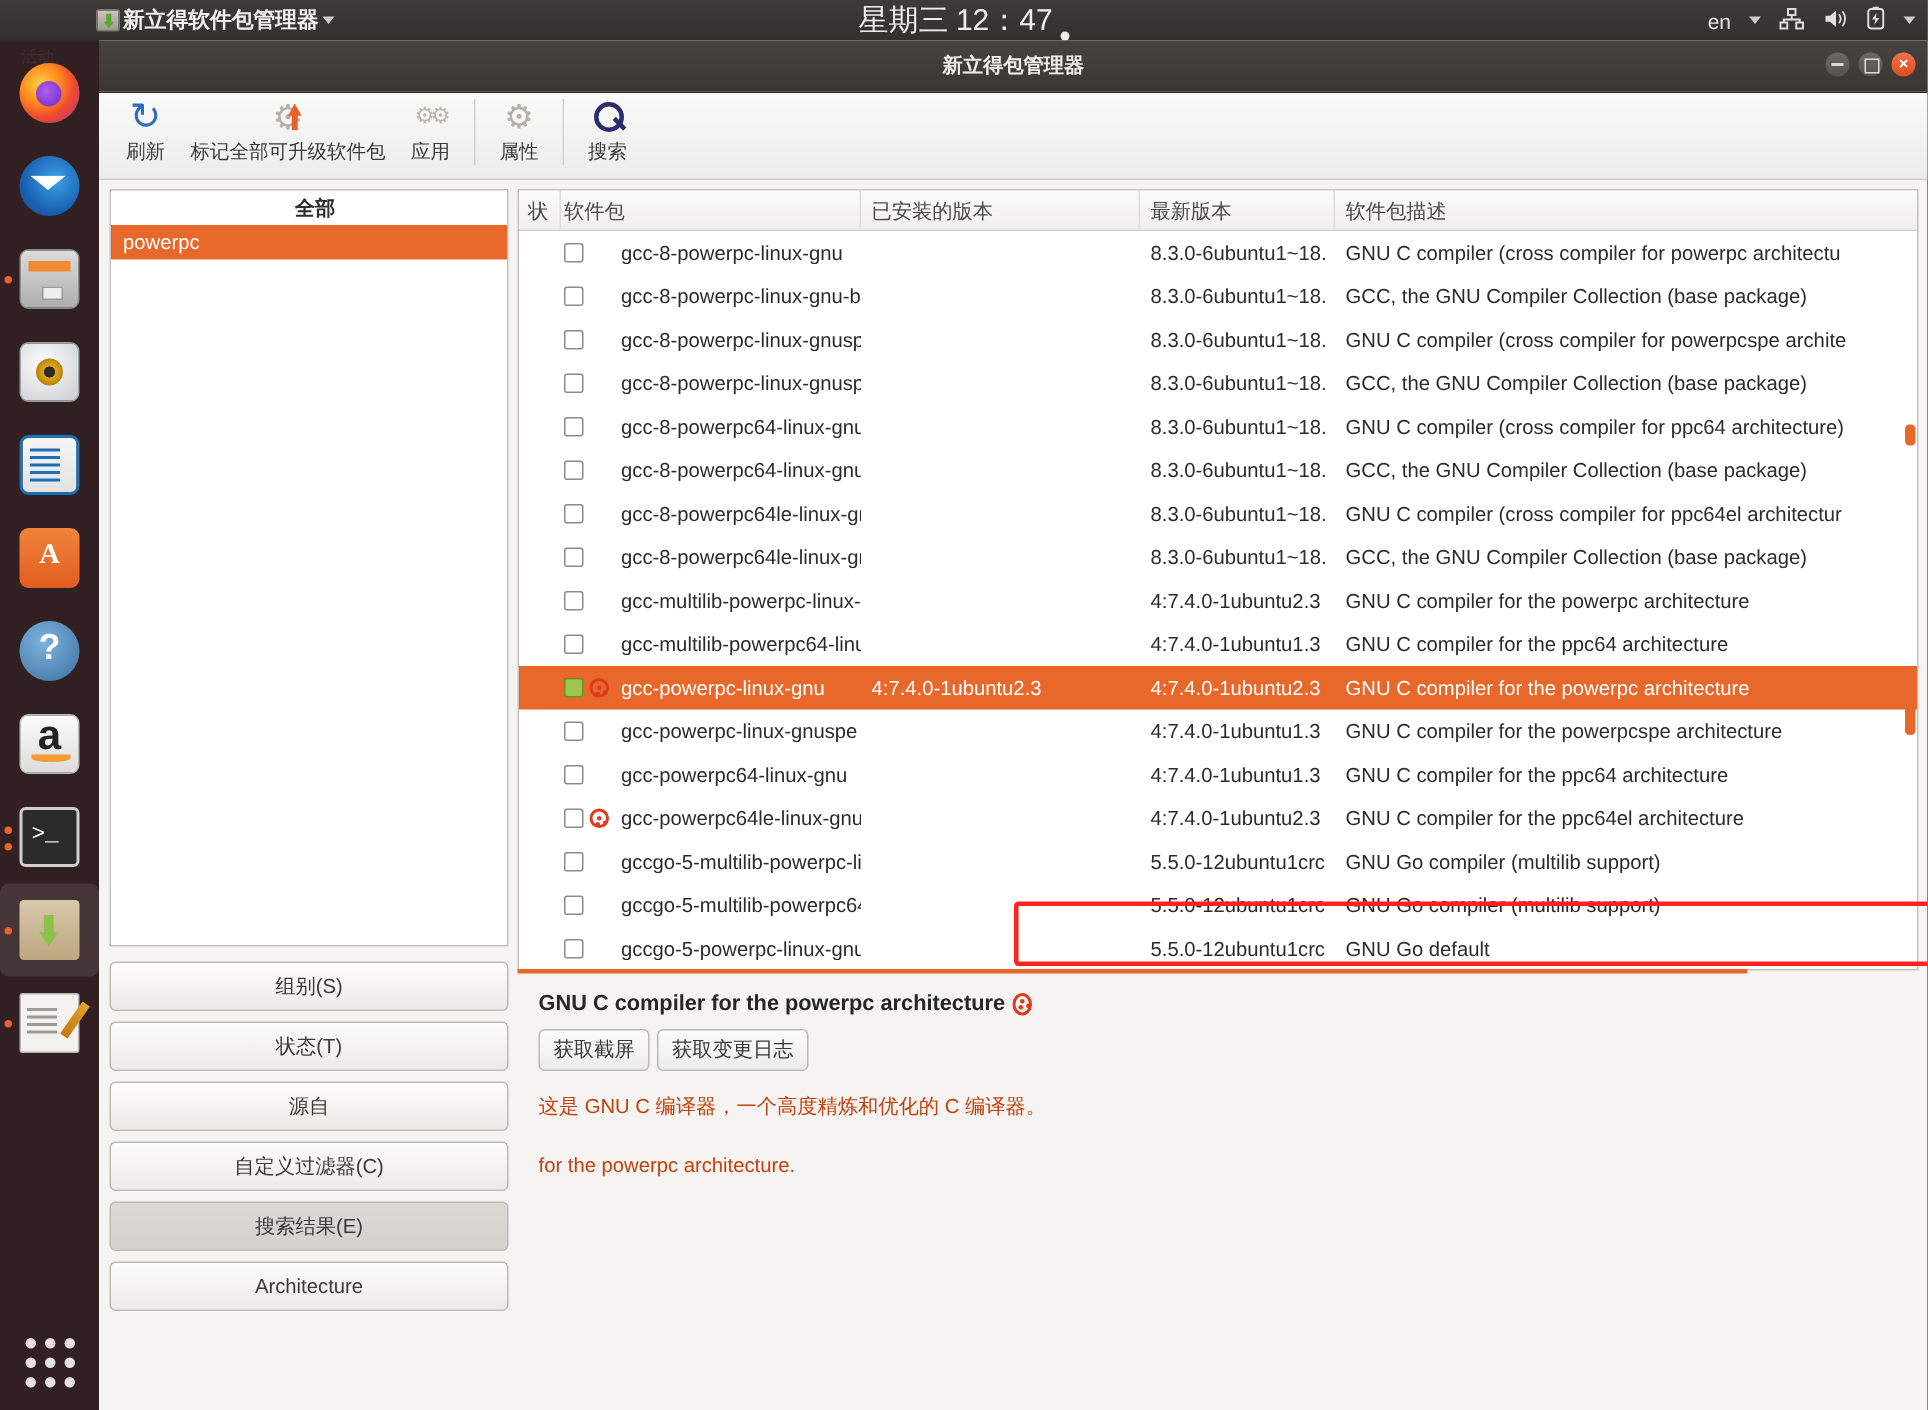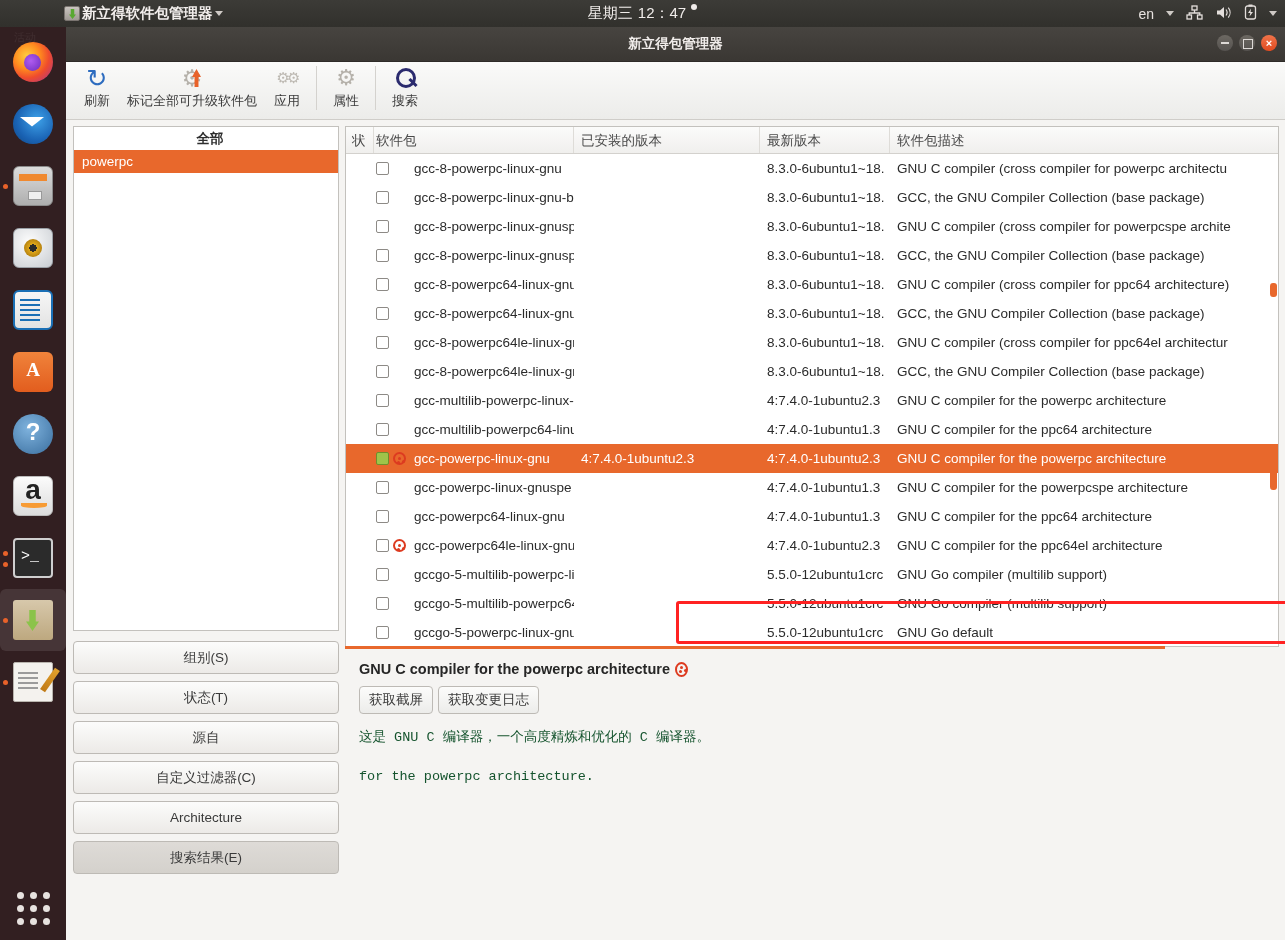--- a/index.html
+++ b/index.html
@@ -27,22 +27,22 @@
     width: 16px; height: 15px; border-radius: 2px;
     background: linear-gradient(to bottom,#c9c4bf,#a09a94);
     border: 1px solid #7a7470; position: relative;
   }
   .topbar .appicon:after {
     content:""; position:absolute; left:4px; top:2px; width:7px; height:10px;
     background:#59a832; clip-path: polygon(25% 0,75% 0,75% 55%,100% 55%,50% 100%,0 55%,25% 55%);
   }
   .topbar .clock {
     position: absolute; left: 0; right: 0; margin: auto;
-    width: 260px; text-align: center; font-size: 15px; color: #f0ecea;
-    display: flex; justify-content: center; align-items: flex-start; gap: 5px;
+    width: 260px; text-align: center; font-size: 20px; color: #f0ecea;
+    display: flex; justify-content: center; align-items: flex-end; gap: 5px;
   }
   .topbar .clock .dot { width:6px;height:6px;border-radius:50%;background:#f0ecea;display:inline-block;}
   .topbar .right {
     position: absolute; right: 8px; display: flex; align-items: center; gap: 12px;
     font-size: 14px; color: #e8e3e0;
   }
   .caret { width:0;height:0;border-left:4px solid transparent;border-right:4px solid transparent;border-top:5px solid #cfcac6;display:inline-block;}
   .tb-ico { display:inline-block; }
 
   
@@ -190,21 +190,21 @@
   .vscroll {
     position:absolute; right:1px; top:28px; width:7px; height:492px; background:transparent;
   }
   .vscroll .thumb { position:absolute; left:0; width:7px; background:#e8682c; border-radius:3px;}
 
   .details { flex:1; margin-top:6px; background:#f5f4f2; padding: 8px 10px 0 14px; position:relative;}
   .det-title { font-size:14.5px; font-weight:700; color:#262626; display:flex; align-items:center; gap:5px;}
   .det-btns { margin-top:9px; display:flex; gap:5px; }
   .dbtn { border:1px solid #bdbab5; border-radius:4px; background:linear-gradient(to bottom,#fcfcfb,#ececea);
     font-size:13.5px; color:#3a3a3a; padding:4px 9px; }
-  .det-p { margin-top:14px; font-size:13.5px; color:#14532d; line-height:1.55;font-family:Liberation Mono, monospace; }
+  .det-p { margin-top:14px; font-size:13.5px; color:#c2410c; line-height:1.55; }
   .det-p.en { margin-top:18px; max-width: 500px; }
   .det-accent { position:absolute; left:0; top:-7px; width:820px; height:3px; background:#e8682c; }
 </style>
 </head>
 <body>
 
 <div id="root">
 
   <div class="topbar">
     <div class="activities">活动</div>
@@ -352,22 +352,22 @@
       <div class="leftpane">
         <div class="filterlist">
           <div class="fl-row head">全部</div>
           <div class="fl-row sel">powerpc</div>
         </div>
         <div class="leftbtns">
           <div class="lbtn">组别(S)</div>
           <div class="lbtn">状态(T)</div>
           <div class="lbtn">源自</div>
           <div class="lbtn">自定义过滤器(C)</div>
+          <div class="lbtn active">搜索结果(E)</div>
           <div class="lbtn">Architecture</div>
-          <div class="lbtn active">搜索结果(E)</div>
         </div>
       </div>
 
       <div class="rightpane">
 
         <div class="pkgtable">
           <div class="thead">
             <div class="th c0">状</div>
             <div class="th c1">软件包</div>
             <div class="th c2">已安装的版本</div>

